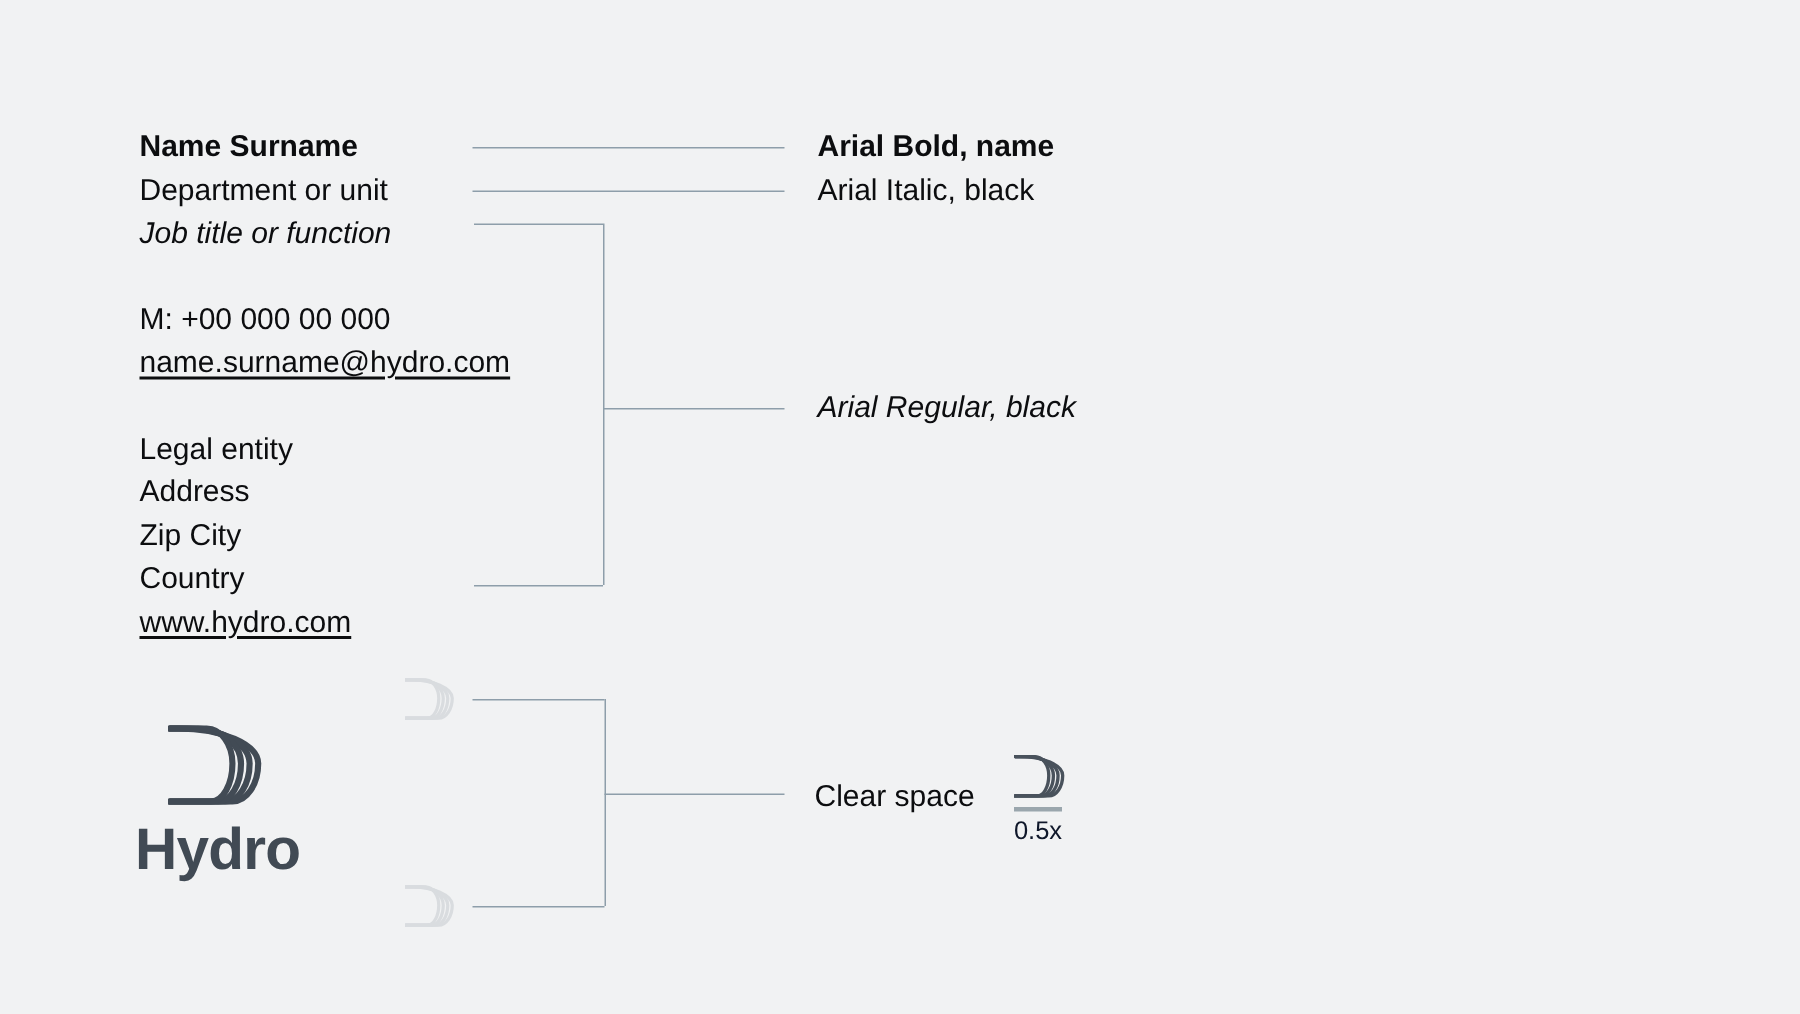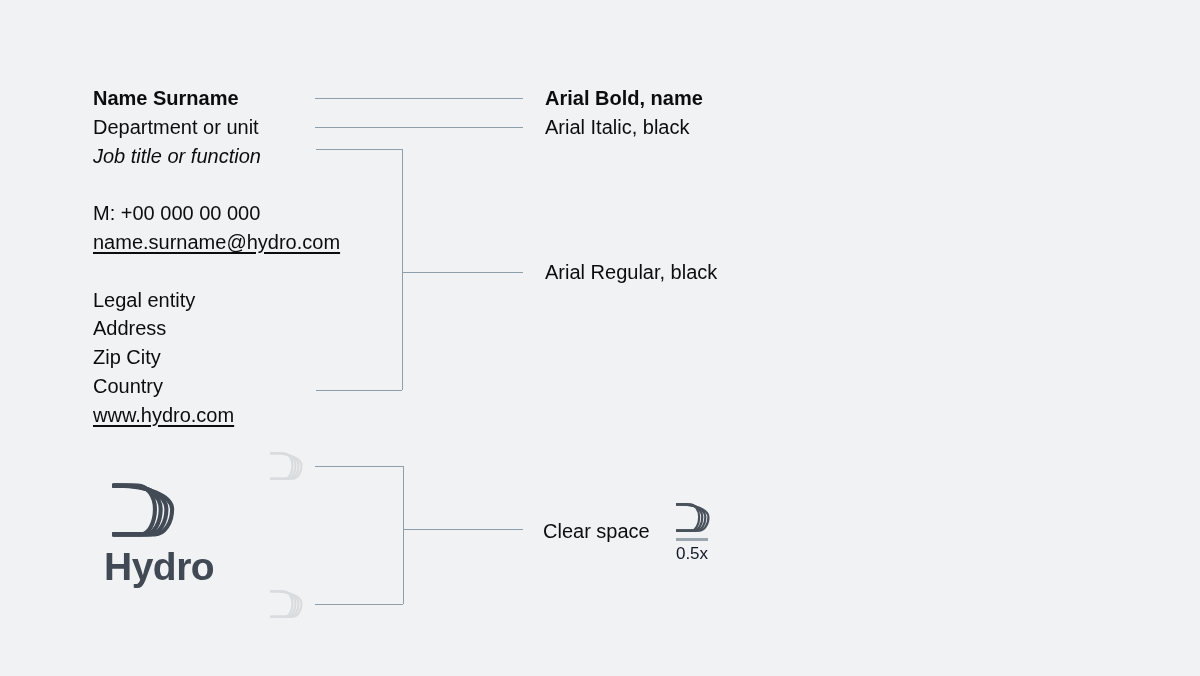--- a/index.html
+++ b/index.html
@@ -27,21 +27,21 @@
 
   
   .label { font-size: 20px; line-height: 28px; white-space: nowrap; }
 
   
   .mark        { color: #424b55; }
   .mark-faded  { color: #d9dcdf; }
   .mark-small  { color: #49525c; }
   .wordmark {
     font-size: 39px; font-weight: bold; letter-spacing: -0.5px;
-    color: #414a54; line-height: 44px; margin-left: 14px;
+    color: #414a54; line-height: 44px;
   }
 
   
   .ruler { height: 3px; background: #9aa6ad; }
   .ratio { font-size: 17px; color: #0f172a; line-height: 18px; text-align: center; }
 
   .hidden-defs { position: absolute; width: 0; height: 0; overflow: hidden; }
 </style>
 </head>
 <body>
@@ -77,21 +77,21 @@
 <div class="abs hline" style="left:315px; top:98px;  width:208px;"></div>
 <div class="abs hline" style="left:315px; top:127px; width:208px;"></div>
 
 <div class="abs hline" style="left:316px; top:149px; width:86px;"></div>
 <div class="abs vline" style="left:402px; top:149px; height:241px;"></div>
 <div class="abs hline" style="left:316px; top:390px; width:86px;"></div>
 <div class="abs hline" style="left:402px; top:272px; width:121px;"></div>
 
 <div class="abs label bold" style="left:545px; top:84px;">Arial Bold, name</div>
 <div class="abs label" style="left:545px; top:113px;">Arial Italic, black</div>
-<div class="abs label" style="left:545px; top:258px;">Arial Regular, black</div>
+<div class="abs label" style="left:545px; top:258px;font-style:italic;">Arial Regular, black</div>
 
 <svg class="abs mark" style="left:112px; top:482px;" width="63" height="56">
     <use href="#hydro-mark"></use>
   </svg>
 <div class="abs wordmark" style="left:90px; top:545px;">Hydro</div>
 
 <svg class="abs mark-faded" style="left:270px; top:452px;" width="33" height="28">
     <use href="#hydro-mark"></use>
   </svg>
 <svg class="abs mark-faded" style="left:270px; top:590px;" width="33" height="28">

